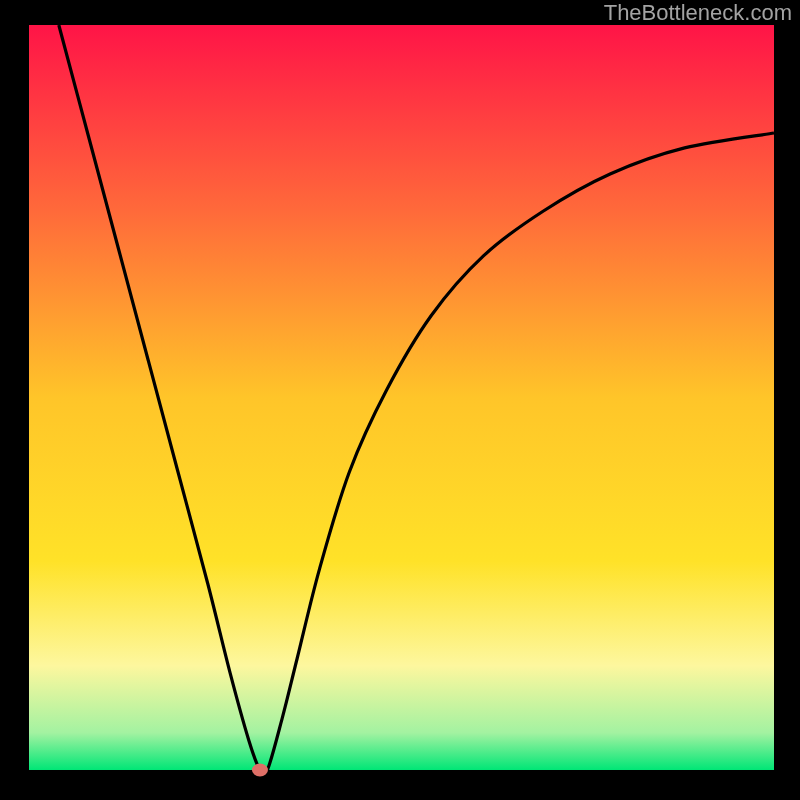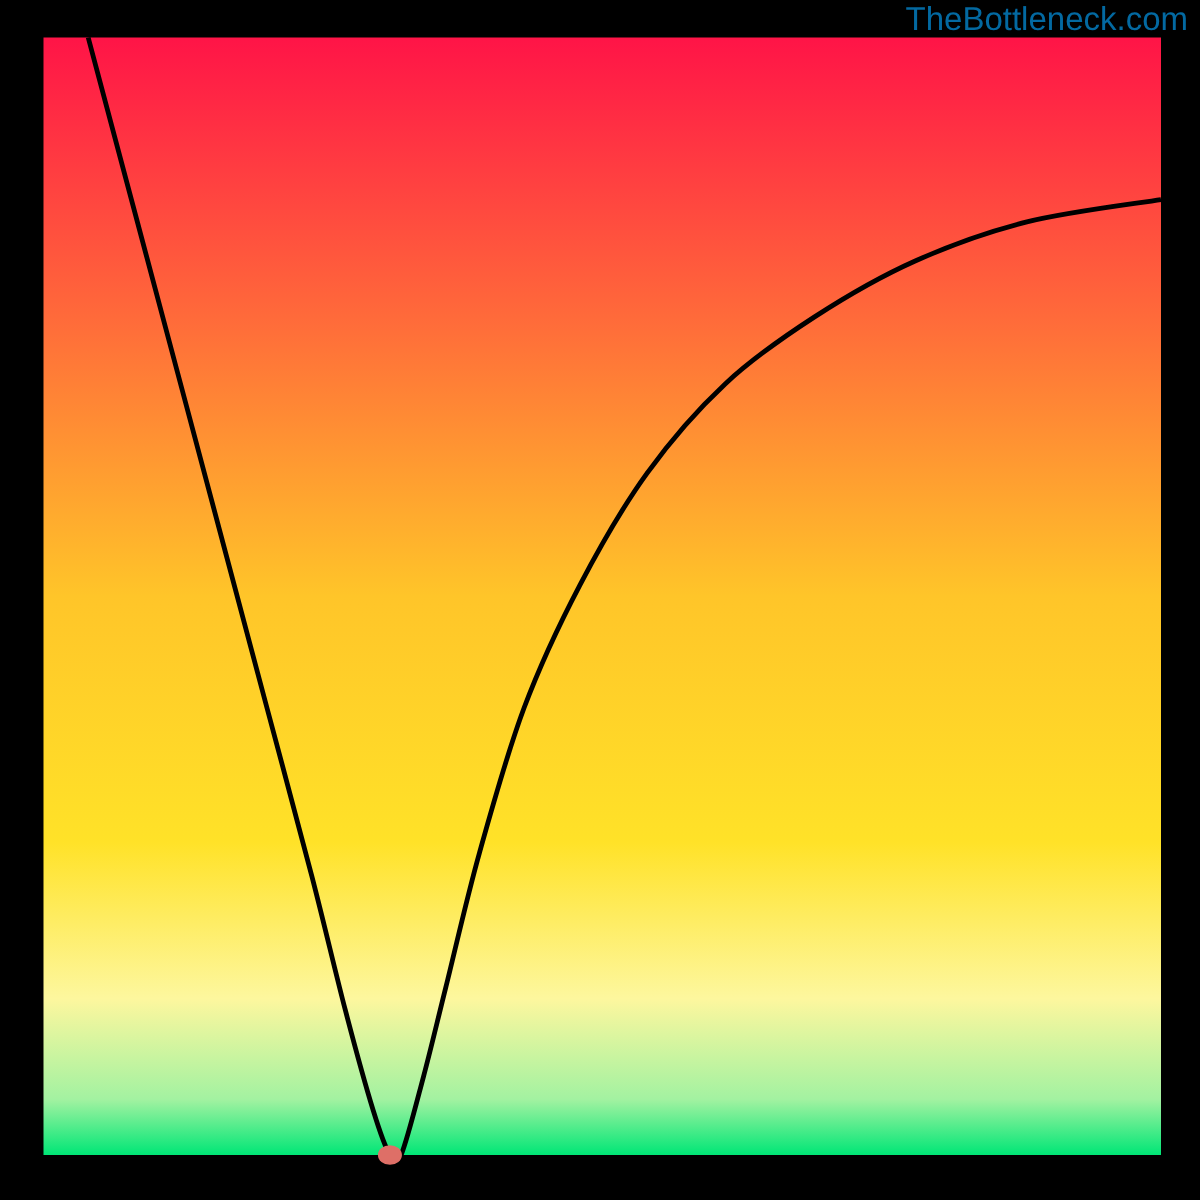--- a/index.html
+++ b/index.html
@@ -12,21 +12,21 @@
   }
   .container {
     position: relative;
     width: 800px;
     height: 800px;
   }
   .watermark {
     position: absolute;
     top: 0;
     right: 8px;
-    color: #0369a1;
+    color: #a3a3a3;
     font-size: 22px;
     font-weight: 500;
     z-index: 4;
     margin-left: 28px;
   }
   svg {
     position: absolute;
     top: 0;
     left: 0;
   }

